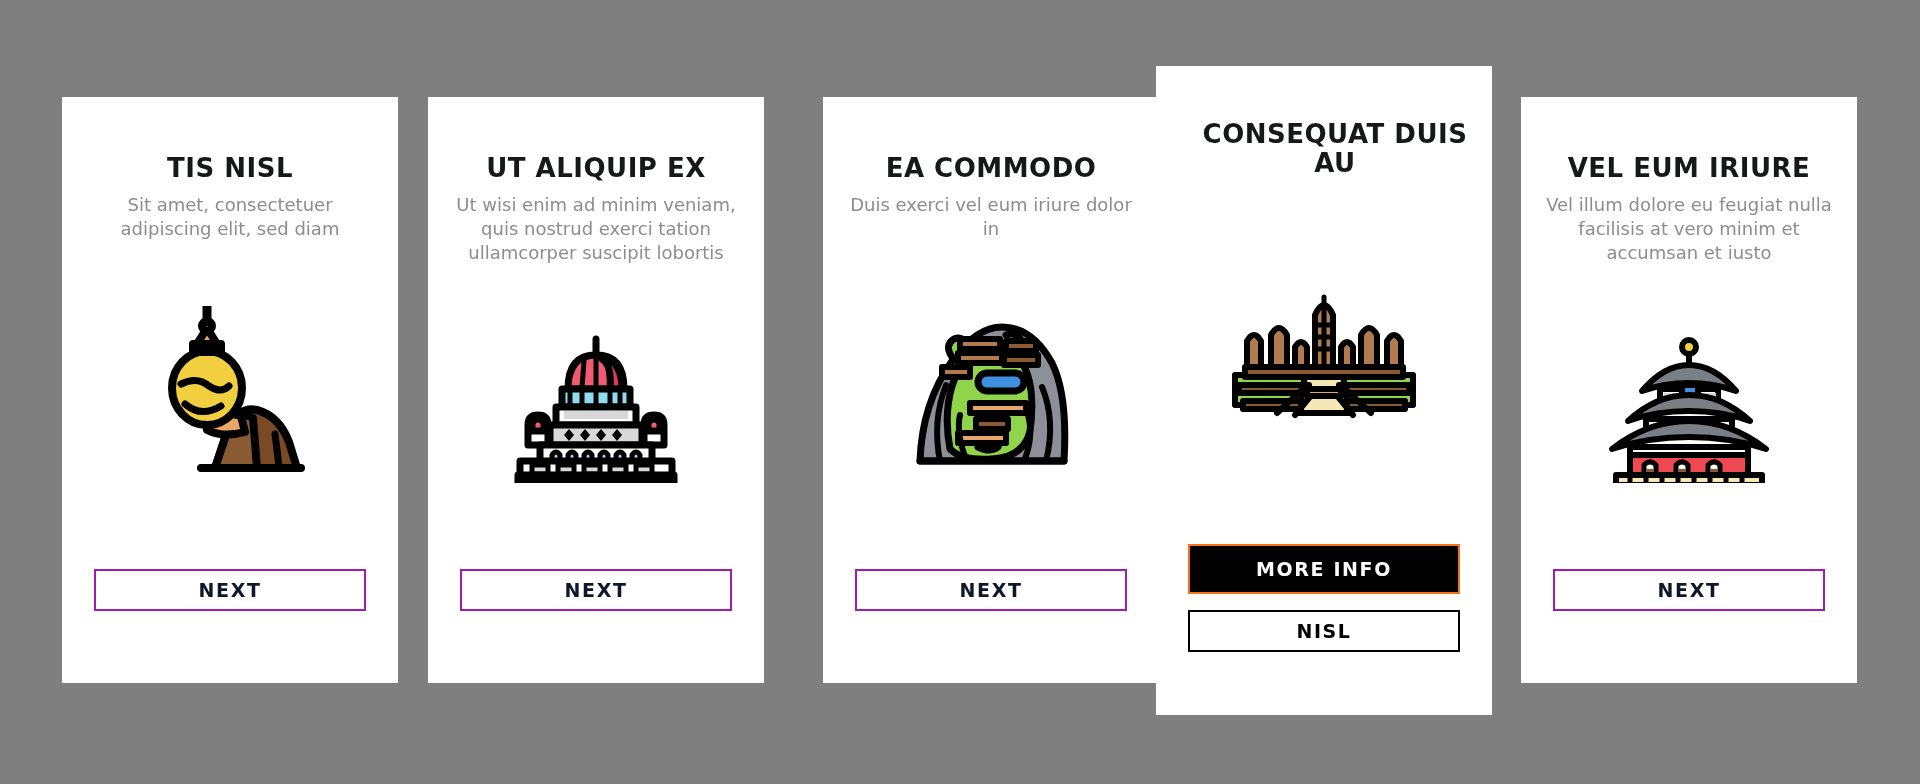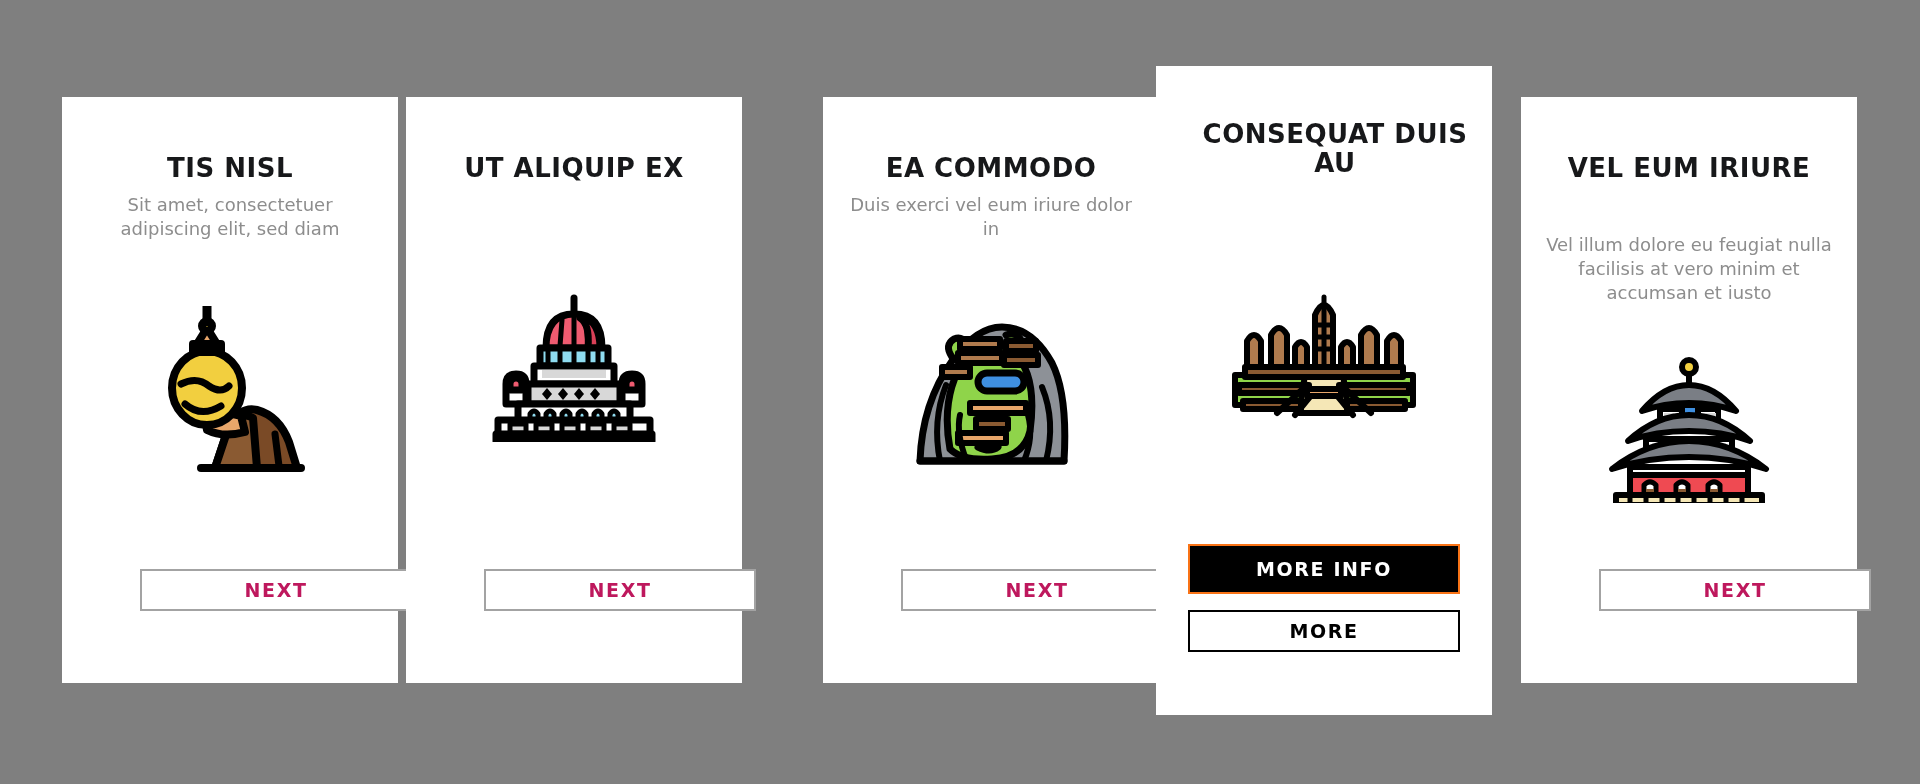--- a/index.html
+++ b/index.html
@@ -17,24 +17,24 @@
     background:#ffffff;
     box-sizing:border-box;
     display:flex;
     flex-direction:column;
     align-items:center;
   }
   .card.normal{top:97px;height:586px;width:336px;}
   .card.featured{top:66px;height:649px;width:336px;}
 
   .c1{left:62px;}
-  .c2{left:406px;}
+  .c2{left:428px;}
   .c3{left:823px;}
   .c4{left:1156px;}
-  .c5{left:1521px;gap:40px;}
+  .c5{left:1521px;}
 
   .title{
     font-weight:bold;
     color:#17181a;
     text-align:center;
     letter-spacing:.5px;
     line-height:1.12;
     padding:0 16px;
     margin:0;
   }
@@ -70,25 +70,24 @@
     width:100%;
     display:flex;
     align-items:center;
     justify-content:center;
     font-weight:bold;
     letter-spacing:1.6px;
     user-select:none;
   }
   .btn-next{
     height:42px;
-    border:2px solid #a3a3a3;
+    border:2px solid #a21caf;
     background:#ffffff;
-    color:#be185d;
+    color:#0f172a;
     font-size:19px;
-    margin-left:46px;
   }
   .btn-primary{
     height:50px;
     background:#000000;
     border:2px solid #f97316;
     color:#ffffff;
     font-size:19px;
   }
   .btn-secondary{
     height:42px;
@@ -132,20 +131,21 @@
         </g>
       </svg>
     </div>
     <div class="btn-area">
       <div class="btn btn-next">NEXT</div>
     </div>
   </div>
 
   <div class="card normal c2">
     <h1 class="title">UT ALIQUIP EX</h1>
+    <p class="subtitle">Ut wisi enim ad minim veniam, quis nostrud exerci tation ullamcorper suscipit lobortis</p>
     <div class="icon-wrap">
       <svg width="180" height="150" viewBox="0 0 180 150">
         <g stroke="#000000" stroke-width="7" stroke-linejoin="round" stroke-linecap="round">
 
           <path d="M90 22 L90 6" stroke-width="7"></path>
 
           <path d="M62 56 Q62 22 90 22 Q118 22 118 56 Z" fill="#ef5b70"></path>
           <path d="M98 24 Q116 30 116 56 L104 56 Q106 32 96 26 Z" fill="#d94057"></path>
 
           <path d="M78 28 L76 54 M90 24 L90 54 M102 28 L104 54" stroke-width="5" fill="none"></path>
@@ -275,21 +275,21 @@
             <path d="M112 96 L142 124"></path>
             <path d="M84 104 L66 126"></path>
             <path d="M106 104 L124 126"></path>
           </g>
           <rect x="78" y="100" width="34" height="7" fill="#e8a66a"></rect>
         </g>
       </svg>
     </div>
     <div class="btn-area">
       <div class="btn btn-primary">MORE INFO</div>
-      <div class="btn btn-secondary">MORE</div>
+      <div class="btn btn-secondary">NISL</div>
     </div>
   </div>
 
   <div class="card normal c5">
     <h1 class="title">VEL EUM IRIURE</h1>
     <p class="subtitle">Vel illum dolore eu feugiat nulla facilisis at vero minim et accumsan et iusto</p>
     <div class="icon-wrap">
       <svg width="190" height="150" viewBox="0 0 190 150">
         <g stroke="#000000" stroke-width="6" stroke-linejoin="round" stroke-linecap="round">
 

